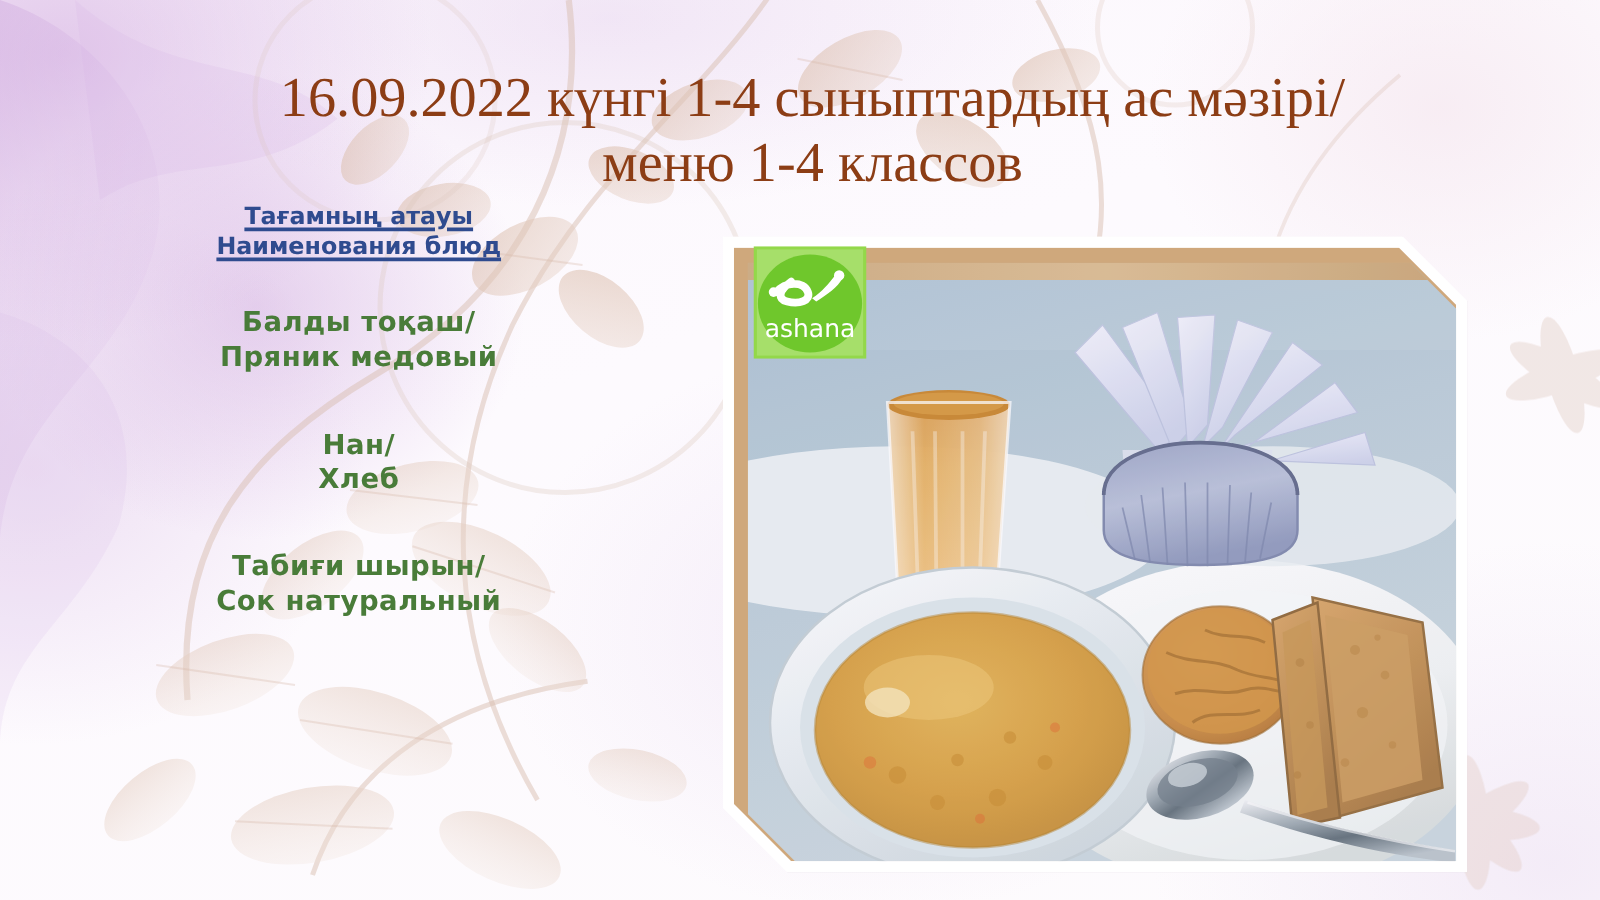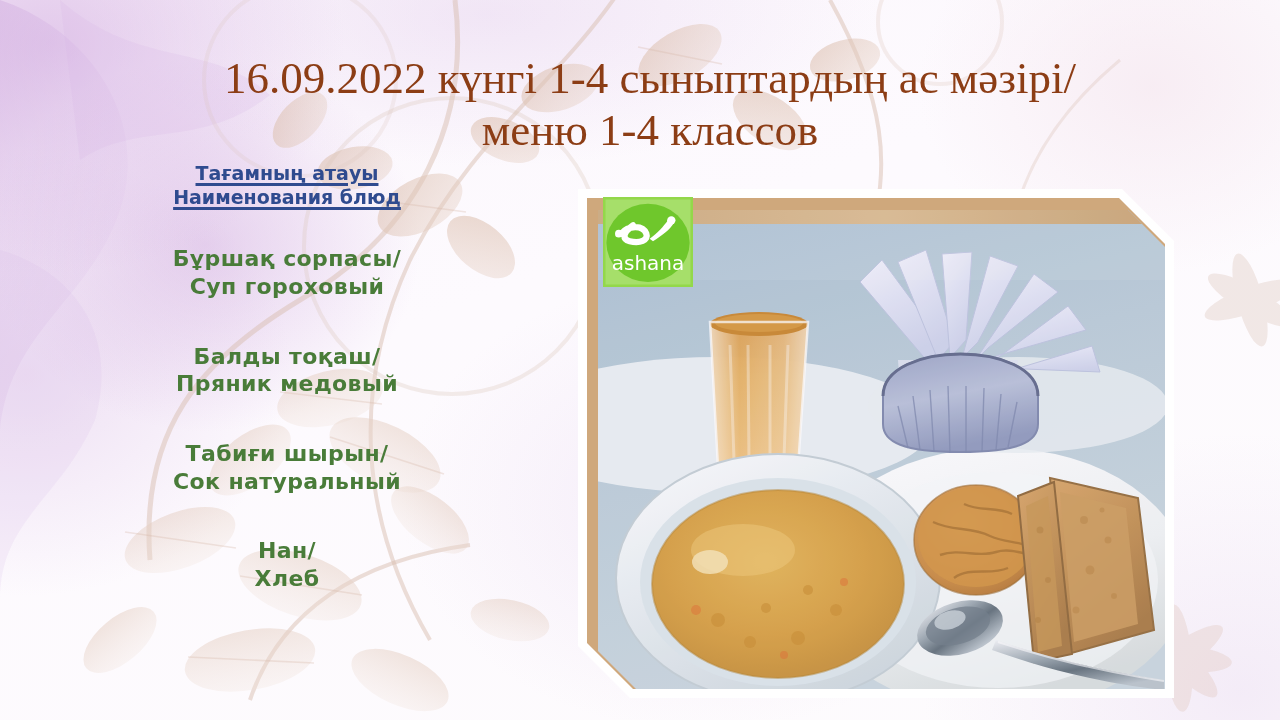--- a/index.html
+++ b/index.html
@@ -226,28 +226,26 @@
   </svg>
 
   <div id="title">16.09.2022 күнгі 1-4 сыныптардың ас мәзірі/
 меню 1-4 классов</div>
 
   <div id="menu-col">
     <div id="col-header">Тағамның атауы
 Наименования блюд</div>
 
     <div class="menu-list">
-      <div class="menu-item">Бұршақ сорпасы/
-Суп гороховый</div>
       <div class="menu-item">Балды тоқаш/
 Пряник медовый</div>
+      <div class="menu-item">Нан/
+Хлеб</div>
       <div class="menu-item">Табиғи шырын/
 Сок натуральный</div>
-      <div class="menu-item">Нан/
-Хлеб</div>
     </div>
   </div>
 
   <div id="photo-frame">
     <div id="photo-mat">
       <div id="photo-inner" aria-label="Школьный обед: суп гороховый, пряник, сок, хлеб на подносе">
 
         <svg id="photo-svg" viewBox="0 0 574 485" preserveAspectRatio="none" aria-hidden="true">
           <defs>
             <linearGradient id="tablecloth" x1="0" y1="0" x2="0.3" y2="1">

